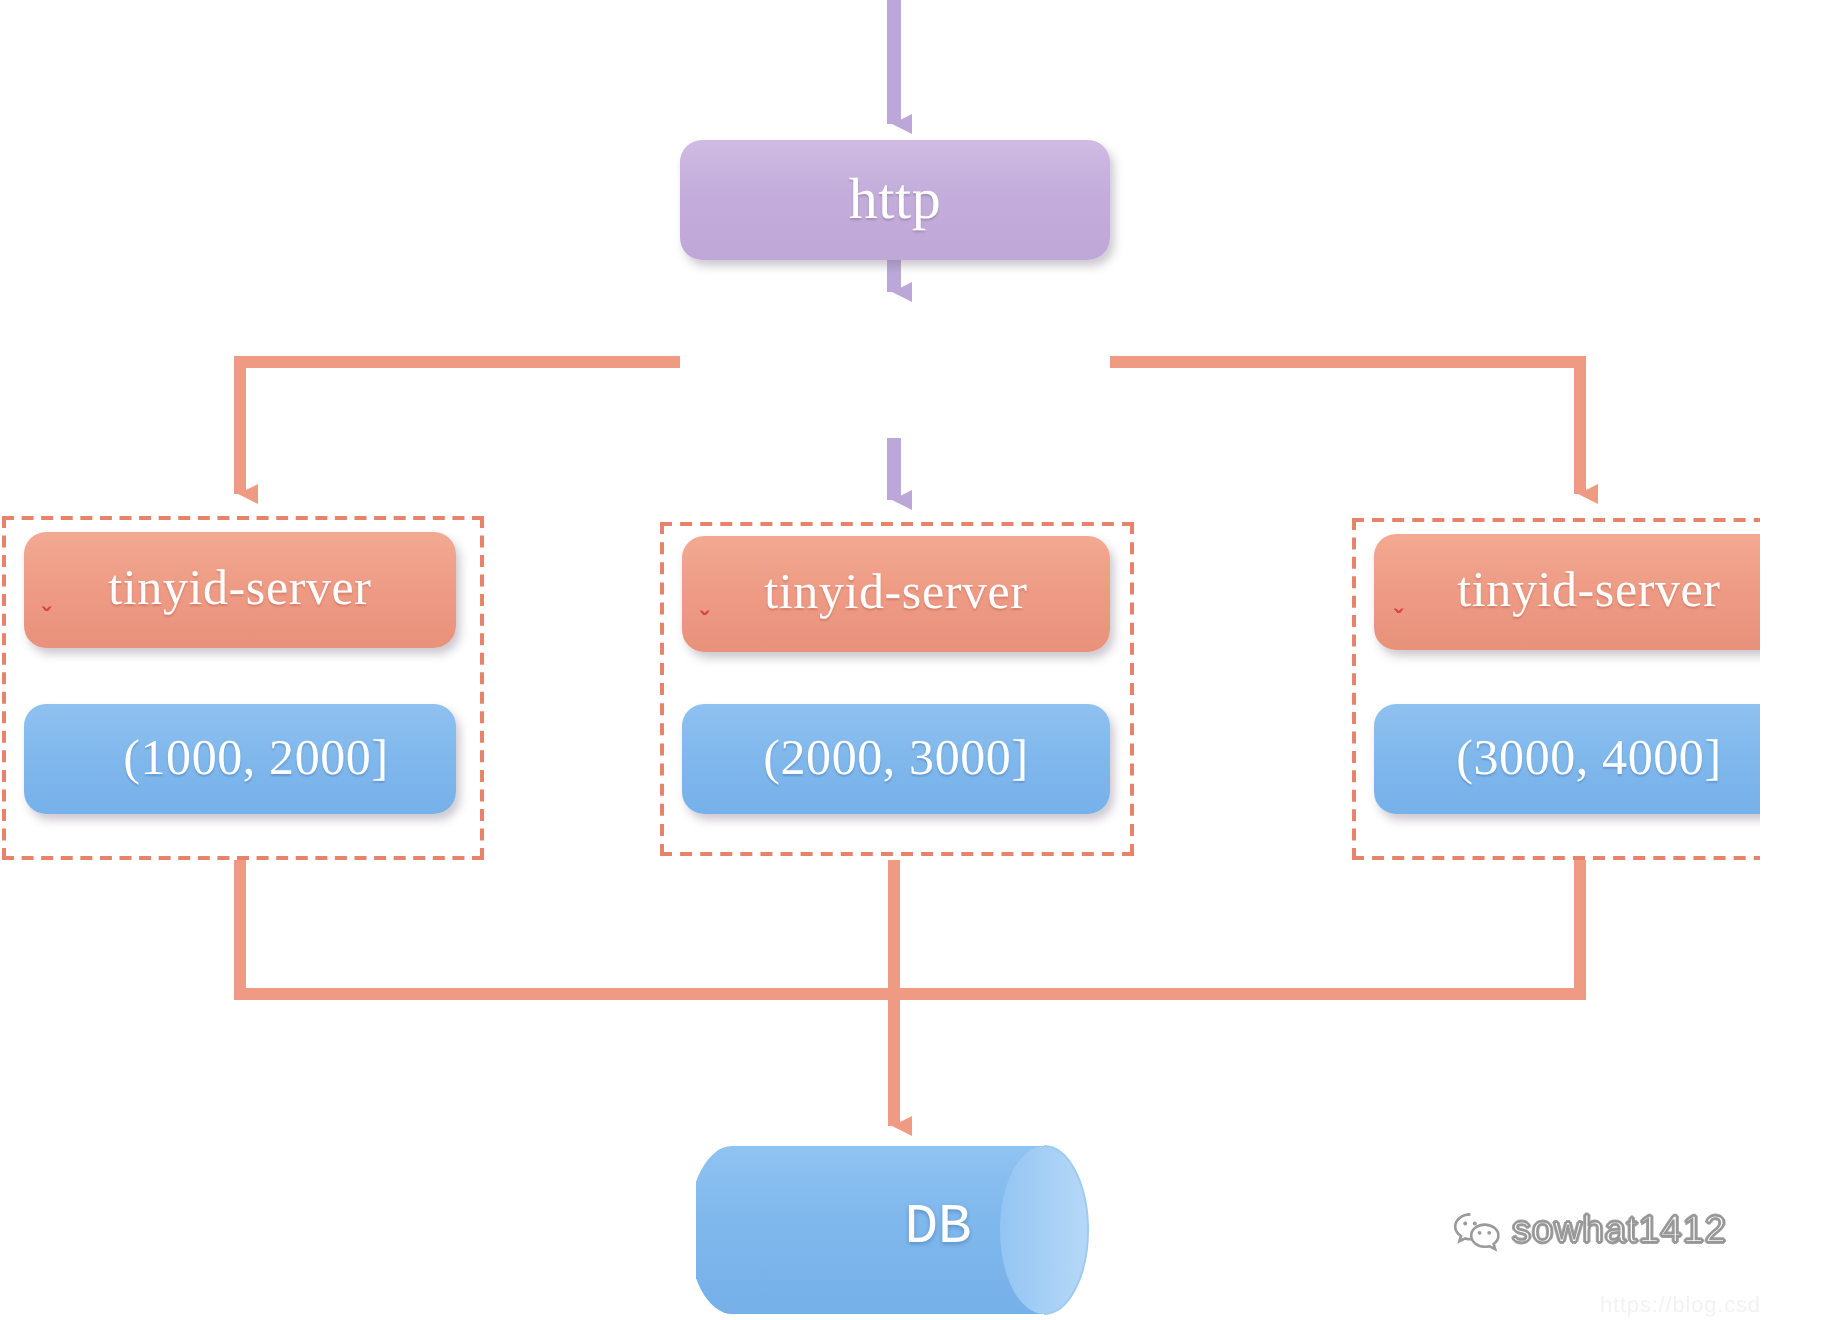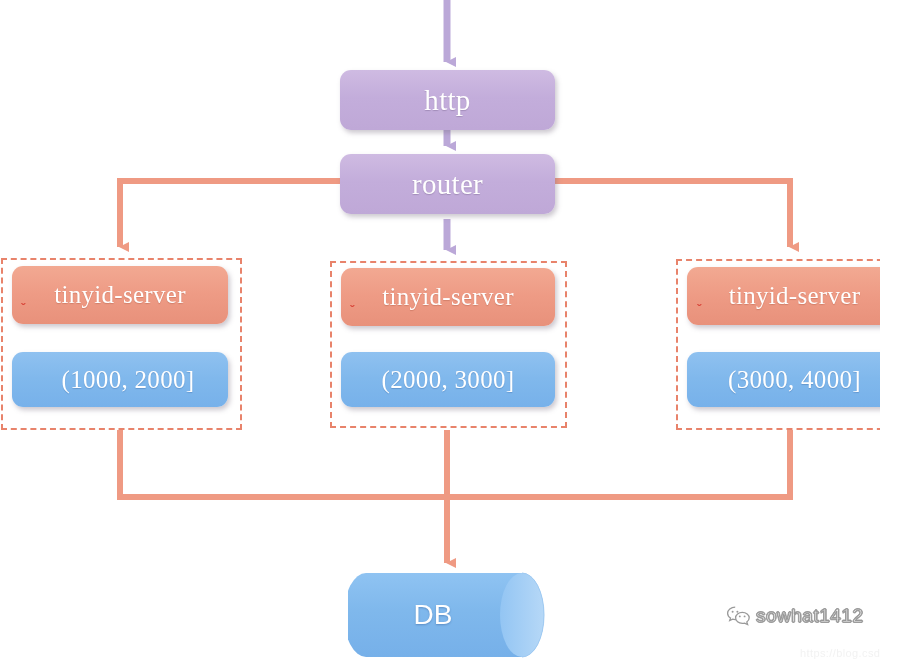--- a/index.html
+++ b/index.html
@@ -77,23 +77,24 @@
   }
 
   
   .cylinder {
     position: absolute;
   }
   .cyl-label {
     position: absolute;
     color: #ffffff;
     font-size: 28px;
-    font-family: Liberation Sans, sans-serif;
+    font-family: Liberation Mono, monospace;
     text-shadow: 0 1px 2px rgba(40,80,140,.40);
     text-align: center;
+    margin-left: 36px;
   }
 
   
   .watermark {
     position: absolute;
     display: flex;
     align-items: center;
     gap: 4px;
   }
   .wm-text {
@@ -156,23 +157,20 @@
       <path d="M120,430 L120,497 L790,497 L790,430" stroke="#ef9a83" stroke-width="6" fill="none" stroke-linejoin="miter"></path>
 
       <path d="M447,430 L447,563" stroke="#ef9a83" stroke-width="6" fill="none" marker-end="url(#arrowOrange)"></path>
     </g>
   </svg>
 
   <div class="node purple" style="left:340px; top:70px; width:215px; height:60px;">
     <span>http</span>
   </div>
 
-  <div class="node purple" style="left:340px; top:154px; width:215px; height:60px;">
-    <span>router</span>
-  </div>
 
   <div class="group" style="left:1px; top:258px; width:241px; height:172px;">
   </div>
   <div class="node salmon" style="left:12px; top:266px; width:216px; height:58px;">
     <span>tinyid-server</span>
   </div>
   <span class="chevron" style="left:21px; top:303px;">ˇ</span>
   <div class="node blue" style="left:12px; top:352px; width:216px; height:55px;padding-left:16px;">
     <span>(1000, 2000]</span>
   </div>

